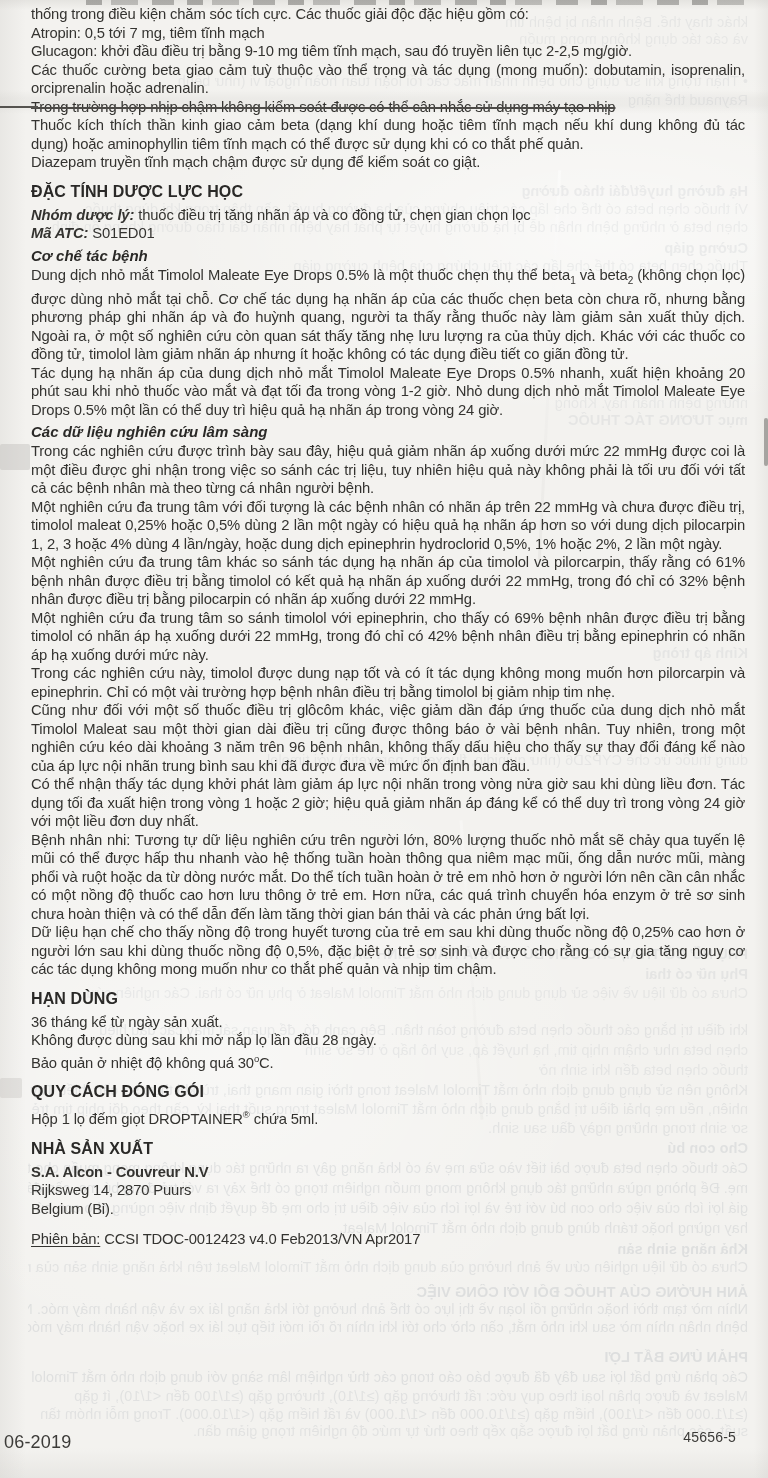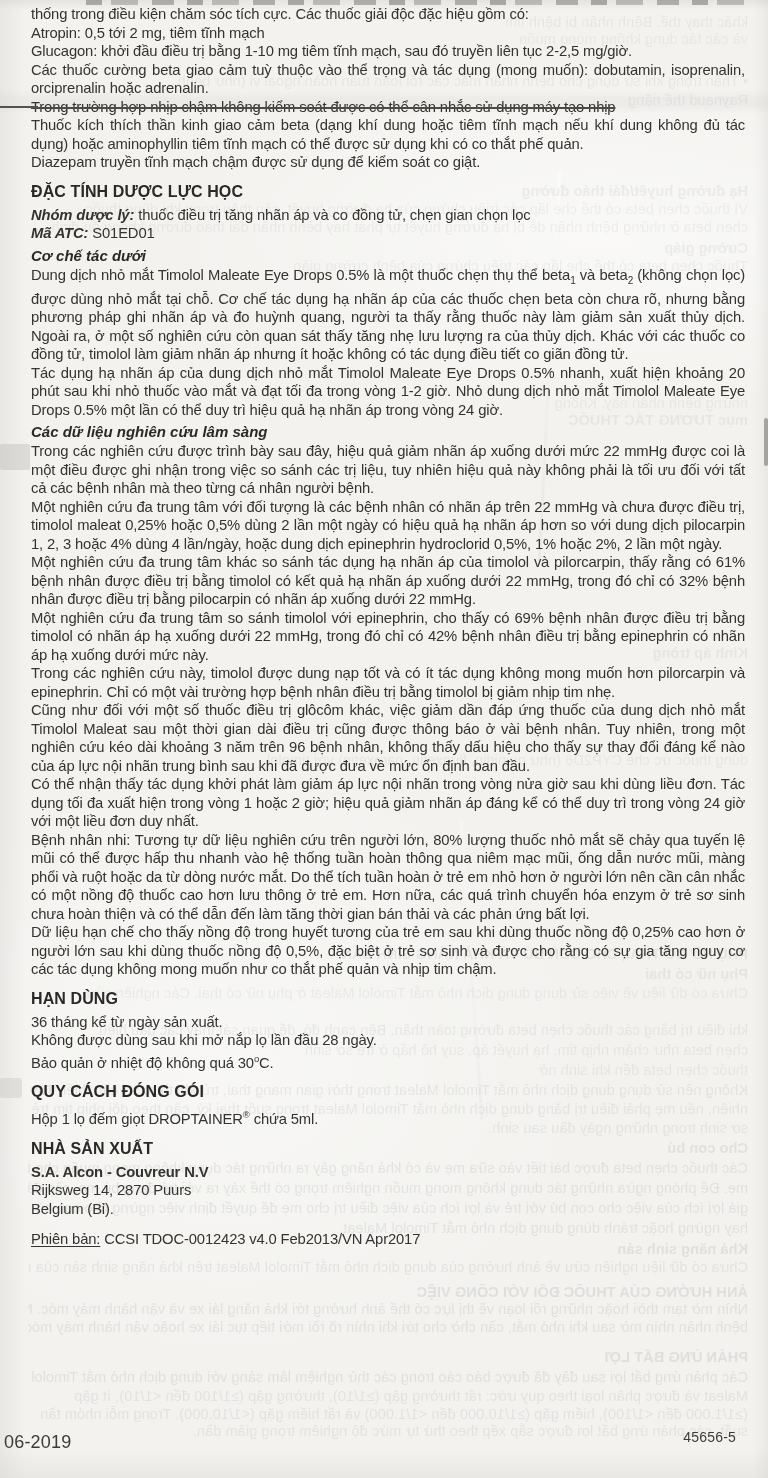--- a/index.html
+++ b/index.html
@@ -111,30 +111,30 @@
       <div class="ghost" style="top: 1319px; opacity: 0.17;">bệnh nhân nhìn mờ sau khi nhỏ mắt, cần chờ cho tới khi nhìn rõ rồi mới tiếp tục lái xe hoặc vận hành máy móc.</div>
       <div class="ghost gb" style="top: 1349px; opacity: 0.18;">PHẢN ỨNG BẤT LỢI</div>
       <div class="ghost" style="top: 1369px; opacity: 0.17;">Các phản ứng bất lợi sau đây đã được báo cáo trong các thử nghiệm lâm sàng với dung dịch nhỏ mắt Timolol</div>
       <div class="ghost" style="top: 1388px; opacity: 0.15;">Maleat và được phân loại theo quy ước: rất thường gặp (≥1/10), thường gặp (≥1/100 đến &lt;1/10), ít gặp</div>
       <div class="ghost" style="top: 1406px; opacity: 0.15;">(≥1/1.000 đến &lt;1/100), hiếm gặp (≥1/10.000 đến &lt;1/1.000) và rất hiếm gặp (&lt;1/10.000). Trong mỗi nhóm tần</div>
       <div class="ghost" style="top: 1423px; opacity: 0.14;">suất, các phản ứng bất lợi được sắp xếp theo thứ tự mức độ nghiêm trọng giảm dần.</div>
     </div>
 
   <div class="content">
       <p class="p"><span>thống trong điều kiện chăm sóc tích cực. Các thuốc giải độc đặc hiệu gồm có:</span></p>
-      <p class="p"><span class="s-i">Atropin:</span><span> 0,5 tới 2 mg, tiêm tĩnh mạch</span></p>
-      <p class="p"><span class="s-i">Glucagon:</span><span> khởi đầu điều trị bằng 1-10 mg tiêm tĩnh mạch, sau đó truyền liên tục 2-2,5 mg/giờ.</span></p>
+      <p class="p"><span class="s-i">Atropin:</span><span> 0,5 tới 7 mg, tiêm tĩnh mạch</span></p>
+      <p class="p"><span class="s-i">Glucagon:</span><span> khởi đầu điều trị bằng 9-10 mg tiêm tĩnh mạch, sau đó truyền liên tục 2-2,5 mg/giờ.</span></p>
       <p class="p"><span class="s-i">Các thuốc cường beta giao cảm tuỳ thuộc vào thể trọng và tác dụng (mong muốn):</span><span> dobutamin, isoprenalin, orciprenalin hoặc adrenalin.</span></p>
       <p class="p struck"><span>Trong trường hợp nhịp chậm không kiểm soát được có thể cân nhắc sử dụng máy tạo nhịp</span></p>
       <p class="p"><span>Thuốc kích thích thần kinh giao cảm beta (dạng khí dung hoặc tiêm tĩnh mạch nếu khí dung không đủ tác dụng) hoặc aminophyllin tiêm tĩnh mạch có thể được sử dụng khi có co thắt phế quản.</span></p>
       <p class="p"><span>Diazepam truyền tĩnh mạch chậm được sử dụng để kiểm soát co giật.</span></p>
       <div class="h">ĐẶC TÍNH DƯỢC LỰC HỌC</div>
       <p class="p"><span class="s-bi">Nhóm dược lý:</span><span> thuốc điều trị tăng nhãn áp và co đồng tử, chẹn gian chọn lọc</span></p>
       <p class="p"><span class="s-bi">Mã ATC:</span><span> S01ED01</span></p>
-      <div class="sh">Cơ chế tác dưới</div>
+      <div class="sh">Cơ chế tác bệnh</div>
       <p class="p"><span>Dung dịch nhỏ mắt Timolol Maleate Eye Drops 0.5% là một thuốc chẹn thụ thể beta</span><span class="s-sub">1</span><span> và beta</span><span class="s-sub">2</span><span> (không chọn lọc) được dùng nhỏ mắt tại chỗ. Cơ chế tác dụng hạ nhãn áp của các thuốc chẹn beta còn chưa rõ, nhưng bằng phương pháp ghi nhãn áp và đo huỳnh quang, người ta thấy rằng thuốc này làm giảm sản xuất thủy dịch. Ngoài ra, ở một số nghiên cứu còn quan sát thấy tăng nhẹ lưu lượng ra của thủy dịch. Khác với các thuốc co đồng tử, timolol làm giảm nhãn áp nhưng ít hoặc không có tác dụng điều tiết co giãn đồng tử.</span></p>
       <p class="p"><span>Tác dụng hạ nhãn áp của dung dịch nhỏ mắt Timolol Maleate Eye Drops 0.5% nhanh, xuất hiện khoảng 20 phút sau khi nhỏ thuốc vào mắt và đạt tối đa trong vòng 1-2 giờ. Nhỏ dung dịch nhỏ mắt Timolol Maleate Eye Drops 0.5% một lần có thể duy trì hiệu quả hạ nhãn áp trong vòng 24 giờ.</span></p>
       <div class="sh">Các dữ liệu nghiên cứu lâm sàng</div>
       <p class="p"><span>Trong các nghiên cứu được trình bày sau đây, hiệu quả giảm nhãn áp xuống dưới mức 22 mmHg được coi là một điều được ghi nhận trong việc so sánh các trị liệu, tuy nhiên hiệu quả này không phải là tối ưu đối với tất cả các bệnh nhân mà theo từng cá nhân người bệnh.</span></p>
       <p class="p"><span>Một nghiên cứu đa trung tâm với đối tượng là các bệnh nhân có nhãn áp trên 22 mmHg và chưa được điều trị, timolol maleat 0,25% hoặc 0,5% dùng 2 lần một ngày có hiệu quả hạ nhãn áp hơn so với dung dịch pilocarpin 1, 2, 3 hoặc 4% dùng 4 lần/ngày, hoặc dung dịch epinephrin hydroclorid 0,5%, 1% hoặc 2%, 2 lần một ngày.</span></p>
       <p class="p"><span>Một nghiên cứu đa trung tâm khác so sánh tác dụng hạ nhãn áp của timolol và pilorcarpin, thấy rằng có 61% bệnh nhân được điều trị bằng timolol có kết quả hạ nhãn áp xuống dưới 22 mmHg, trong đó chỉ có 32% bệnh nhân được điều trị bằng pilocarpin có nhãn áp xuống dưới 22 mmHg.</span></p>
       <p class="p"><span>Một nghiên cứu đa trung tâm so sánh timolol với epinephrin, cho thấy có 69% bệnh nhân được điều trị bằng timolol có nhãn áp hạ xuống dưới 22 mmHg, trong đó chỉ có 42% bệnh nhân điều trị bằng epinephrin có nhãn áp hạ xuống dưới mức này.</span></p>
       <p class="p"><span>Trong các nghiên cứu này, timolol được dung nạp tốt và có ít tác dụng không mong muốn hơn pilorcarpin và epinephrin. Chỉ có một vài trường hợp bệnh nhân điều trị bằng timolol bị giảm nhịp tim nhẹ.</span></p>
       <p class="p"><span>Cũng như đối với một số thuốc điều trị glôcôm khác, việc giảm dần đáp ứng thuốc của dung dịch nhỏ mắt Timolol Maleat sau một thời gian dài điều trị cũng được thông báo ở vài bệnh nhân. Tuy nhiên, trong một nghiên cứu kéo dài khoảng 3 năm trên 96 bệnh nhân, không thấy dấu hiệu cho thấy sự thay đổi đáng kể nào của áp lực nội nhãn trung bình sau khi đã được đưa về mức ổn định ban đầu.</span></p>
       <p class="p"><span>Có thể nhận thấy tác dụng khởi phát làm giảm áp lực nội nhãn trong vòng nửa giờ sau khi dùng liều đơn. Tác dụng tối đa xuất hiện trong vòng 1 hoặc 2 giờ; hiệu quả giảm nhãn áp đáng kể có thể duy trì trong vòng 24 giờ với một liều đơn duy nhất.</span></p>

